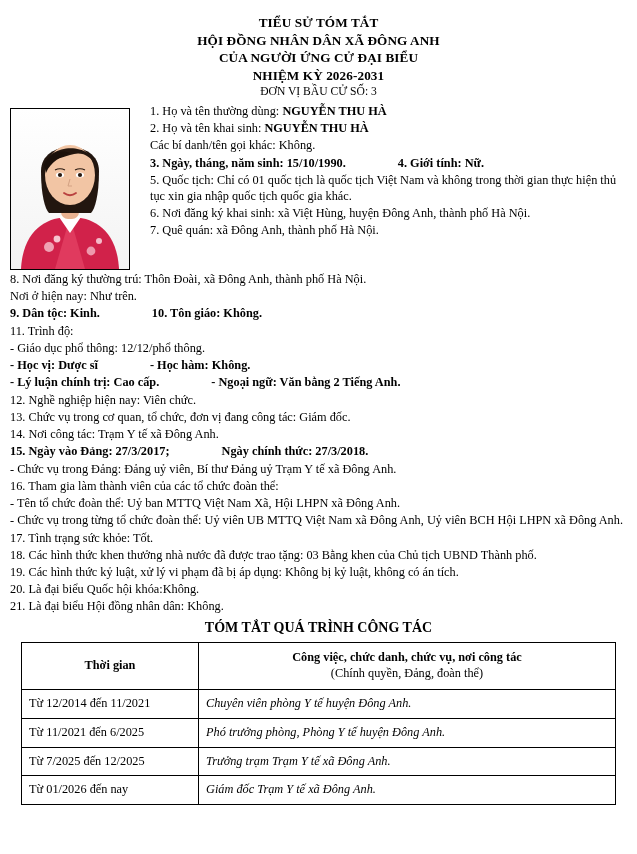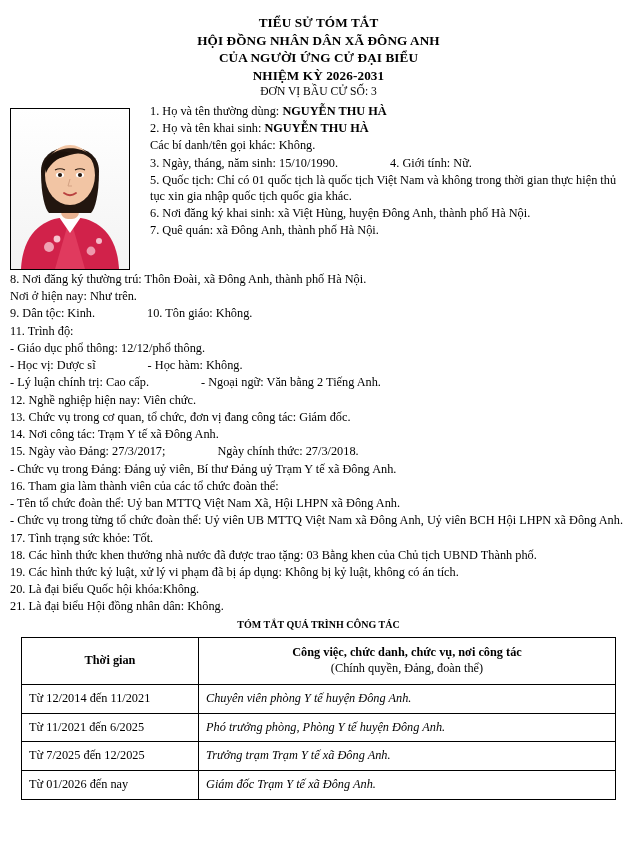--- a/index.html
+++ b/index.html
@@ -65,36 +65,37 @@
   }
   .intro p, .body-text p {
     margin: 0 0 1.5px 0;
     text-align: left;
   }
   .bold { font-weight: bold; }
 
   .row-2col {
     display: flex;
     width: 100%;
+    font-weight: bold;
   }
   .row-2col .c1 { flex: 0 0 auto; }
   .row-2col .c2 { margin-left: 52px; }
 
   .body-text {
     clear: both;
     padding: 0 10px 0 10px;
     margin-top: 12px;
   }
   .body-text p { margin-bottom: 1.5px; }
 
   
   .section-title {
     text-align: center;
     font-weight: bold;
-    font-size: 10px;
+    font-size: 14px;
     margin-top: 4px;
     margin-bottom: 5px;
   }
 
   
   table.career {
     border-collapse: collapse;
     width: 595px;
     margin: 0 auto;
     table-layout: fixed;

